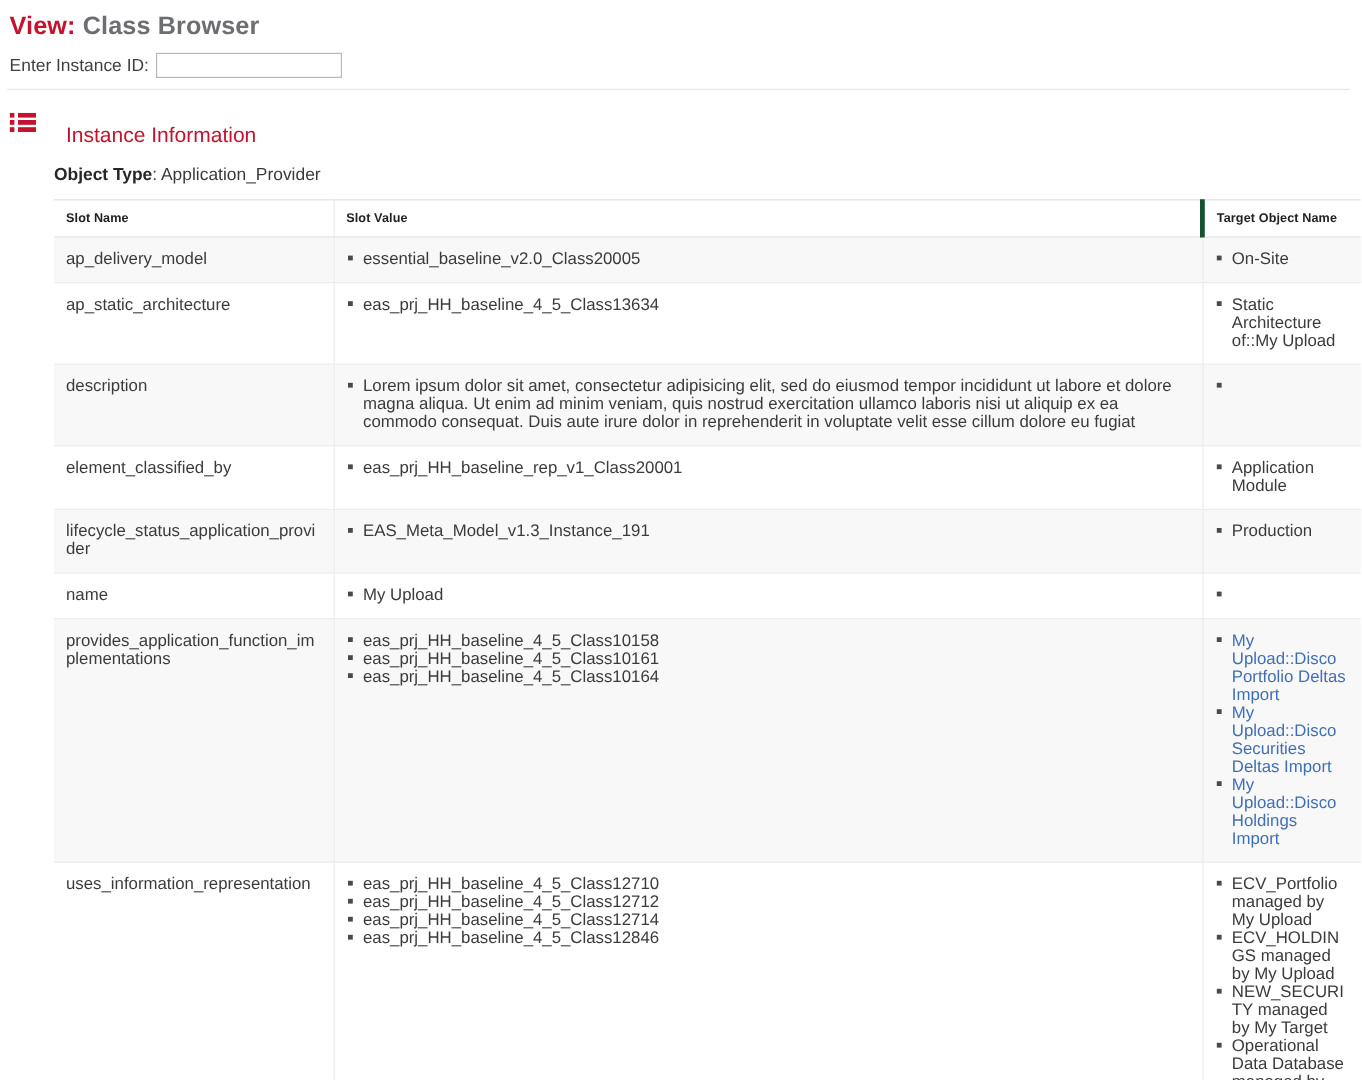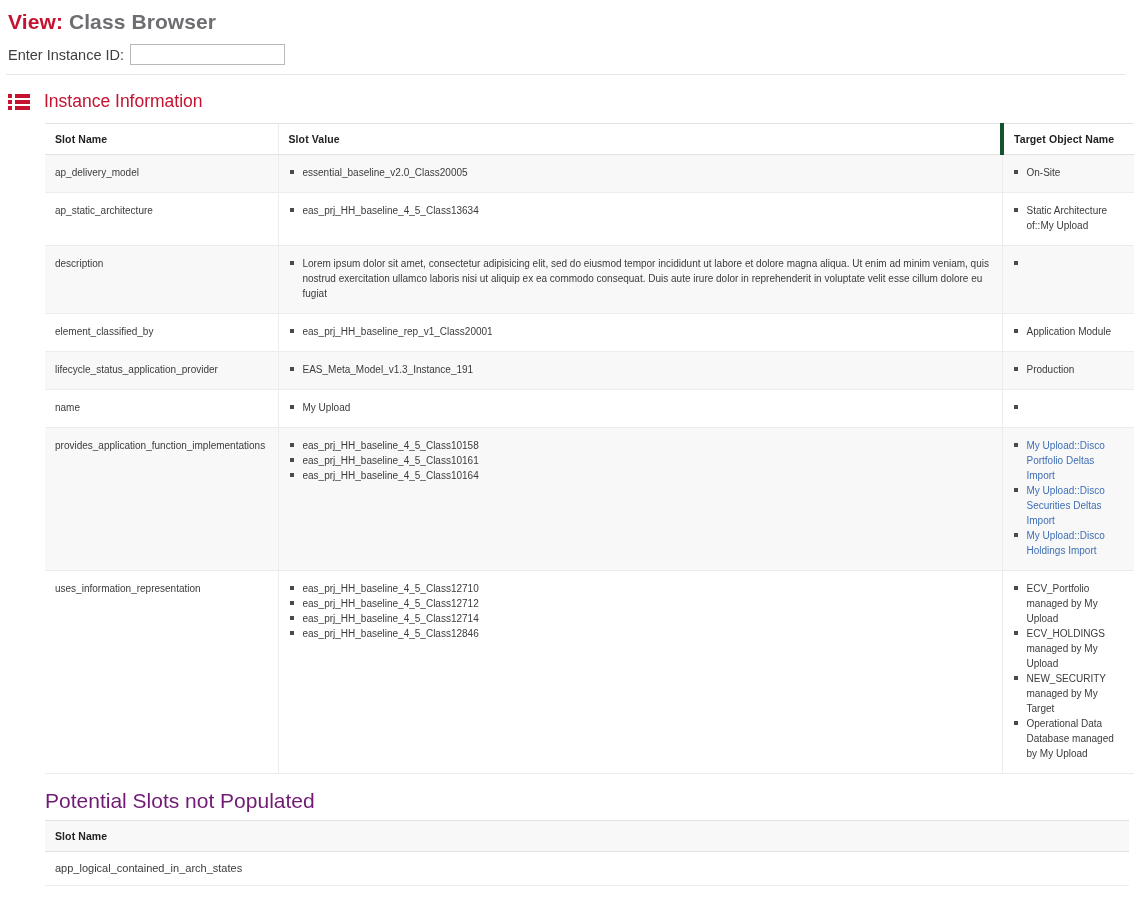--- a/index.html
+++ b/index.html
@@ -75,21 +75,21 @@
     padding: 14px 0 0 8px;
   }
   .list-icon {
     width: 22px;
     height: 16px;
     margin-top: 5px;
     margin-right: 13px;
     flex: 0 0 auto;
   }
   .section-head h2 {
-    margin: 1px;
+    margin: 12px;
     font-size: 17.5px;
     font-weight: normal;
     line-height: 22px;
     color: #c4122f;
   }
 
   .meta-line {
     padding-left: 45px;
     font-size: 14.5px;
     line-height: 20px;
@@ -121,21 +121,21 @@
     border-bottom: 1px solid #e2e2e2;
     background: #ffffff;
     vertical-align: middle;
     letter-spacing: 0.1px;
   }
   table.slot-table td {
     padding: 10px 10px 12px 10px;
     vertical-align: top;
     border-bottom: 1px solid #ececec;
     color: #3b3b3b;
-    font-size: 10px;
+    font-size: 14px;
     line-height: 15px;
     word-wrap: break-word;
   }
   table.slot-table tbody tr:nth-child(odd) td {
     background: #f8f8f8;
   }
   table.slot-table tbody tr:nth-child(even) td {
     background: #ffffff;
   }
   .col-name   { width: 233px; }
@@ -230,20 +230,23 @@
       <rect x="0" y="0" width="4" height="4" fill="#c4122f"></rect>
       <rect x="7" y="0" width="15" height="4" fill="#c4122f"></rect>
       <rect x="0" y="6" width="4" height="4" fill="#c4122f"></rect>
       <rect x="7" y="6" width="15" height="4" fill="#c4122f"></rect>
       <rect x="0" y="12" width="4" height="4" fill="#c4122f"></rect>
       <rect x="7" y="12" width="15" height="4" fill="#c4122f"></rect>
     </svg>
     <h2>Instance Information</h2>
   </div>
 
+  <div class="meta-line">
+    <span class="meta-key">Object Type</span><span>: Application_Provider</span>
+  </div>
 
   <div class="table-wrap">
     <table class="slot-table">
       <colgroup>
         <col class="col-name">
           <col class="col-value">
           <col class="col-target">
       </colgroup>
       <thead>
         <tr>

